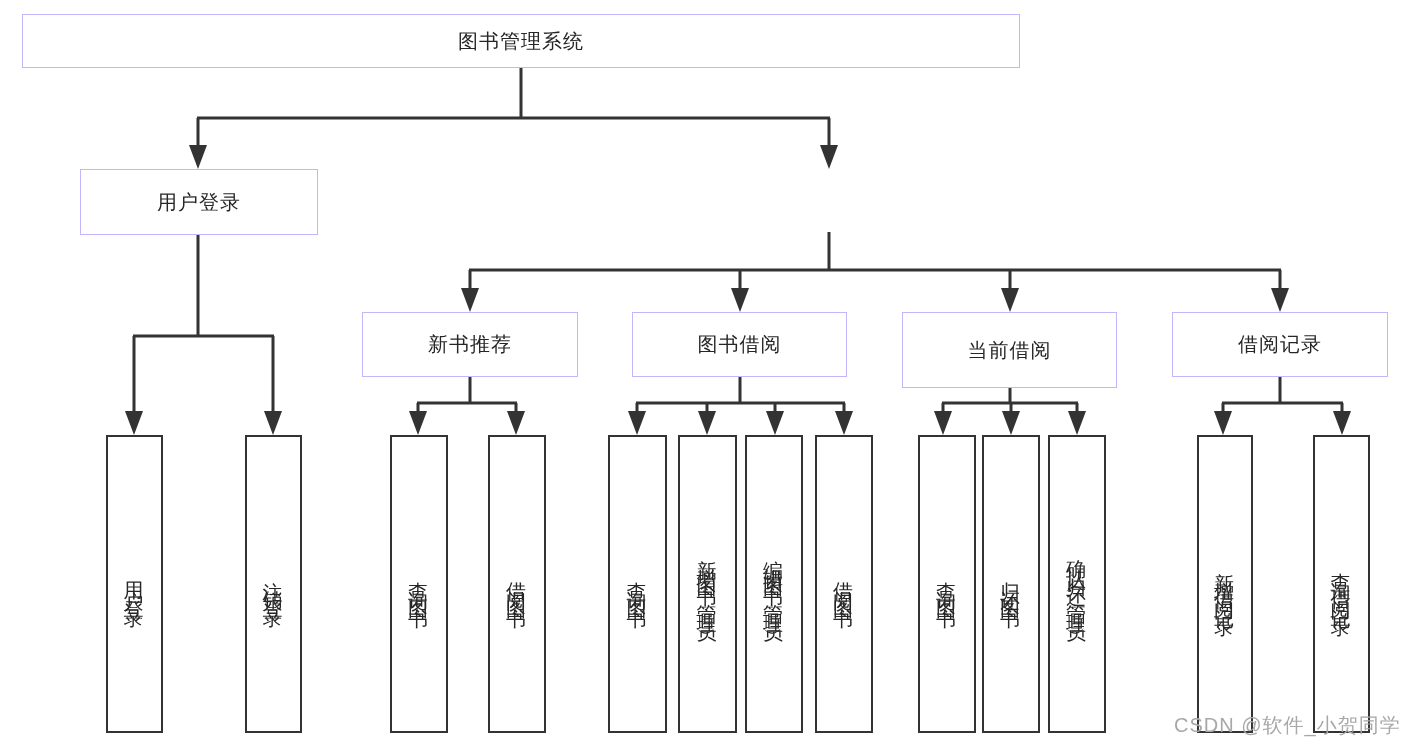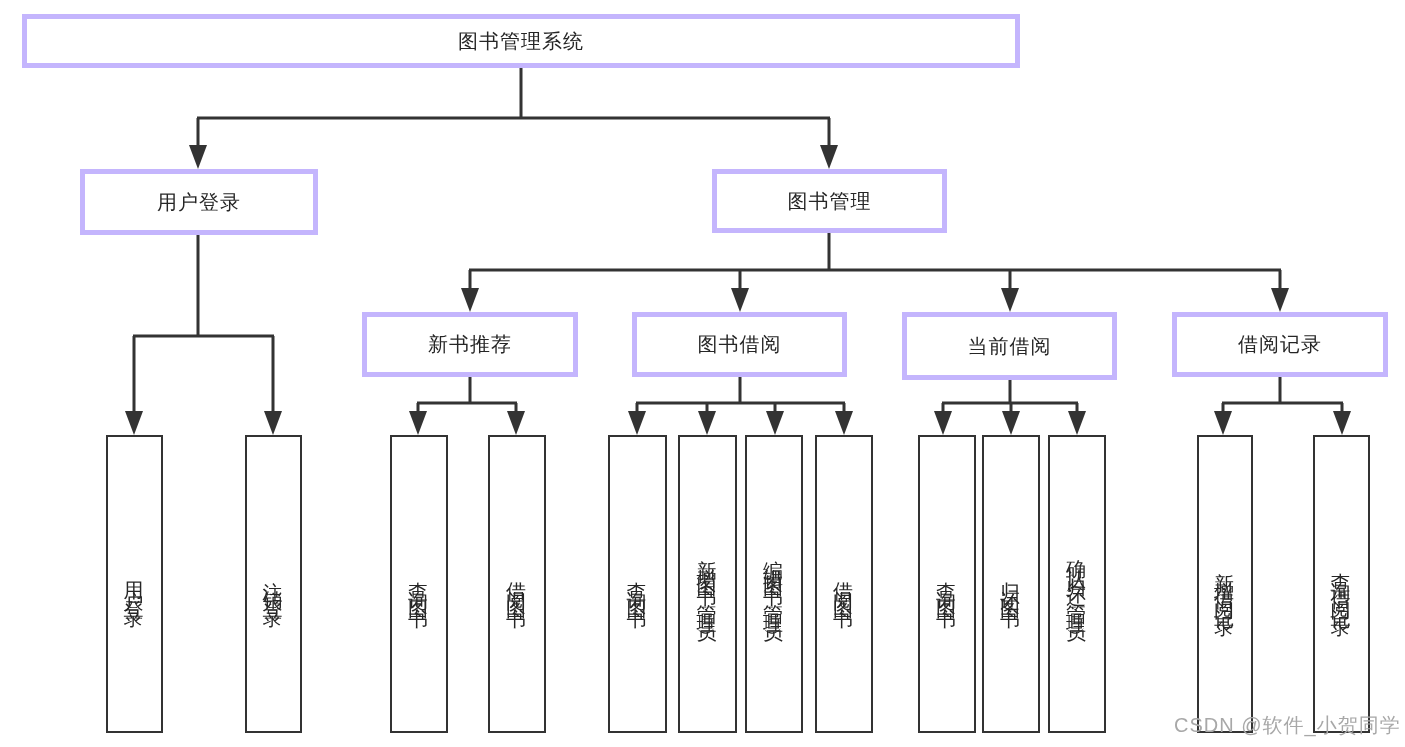--- a/index.html
+++ b/index.html
@@ -17,21 +17,21 @@
 
   .wires {
     position: absolute;
     left: 0; top: 0;
     width: 1405px; height: 747px;
   }
 
   .box {
     position: absolute;
     background: #ffffff;
-    border: 5px solid #c4b5fd;
+    border: 1px solid #c4b5fd;
     display: flex;
     align-items: center;
     justify-content: center;
     font-size: 20px;
     letter-spacing: 1px;
     color: #262626;
     z-index: 2;
   }
 
   .vbox {
@@ -55,21 +55,21 @@
   
   .n-root { left: 22px; top: 14px; width: 998px; height: 54px; }
 
   
   .n-user-login { left: 80px;  top: 169px; width: 238px; height: 66px; }
   .n-book-mgmt  { left: 712px; top: 169px; width: 235px; height: 64px; }
 
   
   .n-new-book       { left: 362px;  top: 312px; width: 216px; height: 65px; }
   .n-book-borrow    { left: 632px;  top: 312px; width: 215px; height: 65px; }
-  .n-current-borrow { left: 902px;  top: 312px; width: 215px; height: 68px; }
+  .n-current-borrow { left: 902px;  top: 312px; width: 215px; height: 76px; }
   .n-borrow-record  { left: 1172px; top: 312px; width: 216px; height: 65px; text-align: right; }
 
   
   .l-ul1 { left: 106px;  width: 57px; }
   .l-ul2 { left: 245px;  width: 57px; }
   .l-nb1 { left: 390px;  }
   .l-nb2 { left: 488px;  }
   .l-bb1 { left: 608px;  width: 59px; }
   .l-bb2 { left: 678px;  width: 59px; }
   .l-bb3 { left: 745px;  }
@@ -144,23 +144,20 @@
     </g>
   </svg>
 
   <div class="box n-root">
     <span>图书管理系统</span>
   </div>
 
   <div class="box n-user-login">
     <span>用户登录</span>
   </div>
-  <div class="box n-book-mgmt">
-    <span>图书管理</span>
-  </div>
 
   <div class="box n-book-borrow">
     <span>图书借阅</span>
   </div>
   <div class="box n-new-book">
     <span>新书推荐</span>
   </div>
   <div class="box n-current-borrow">
     <span>当前借阅</span>
   </div>

